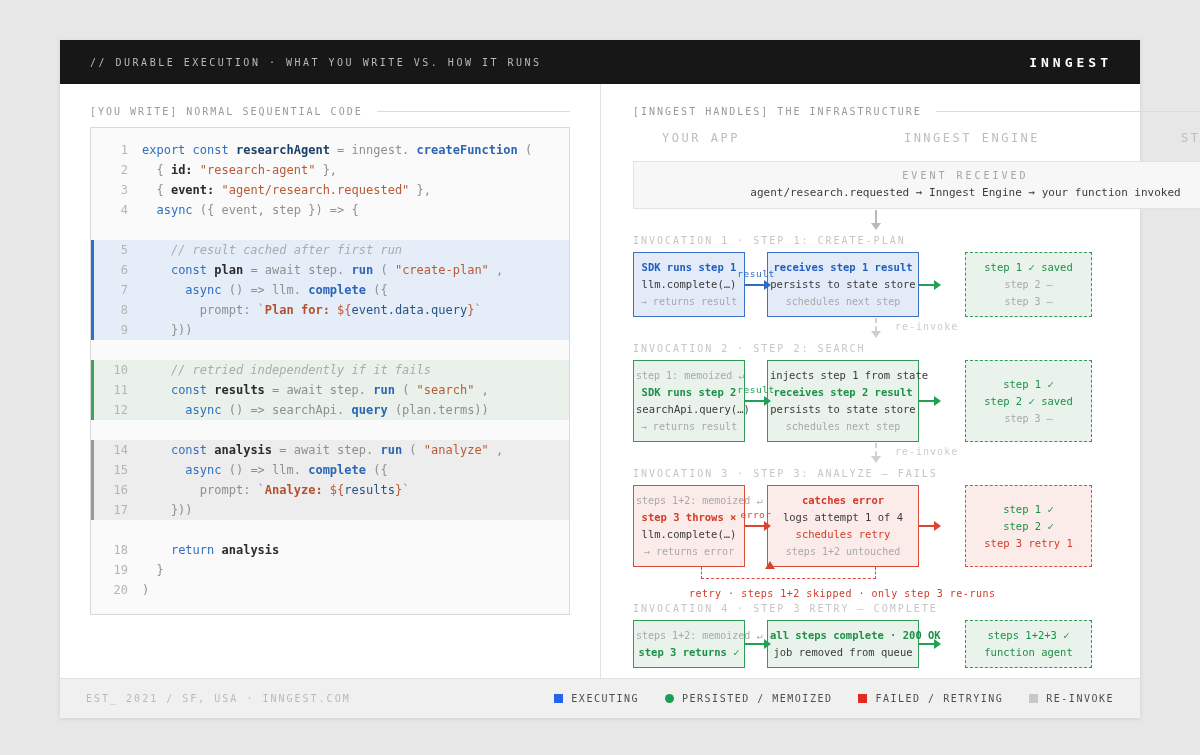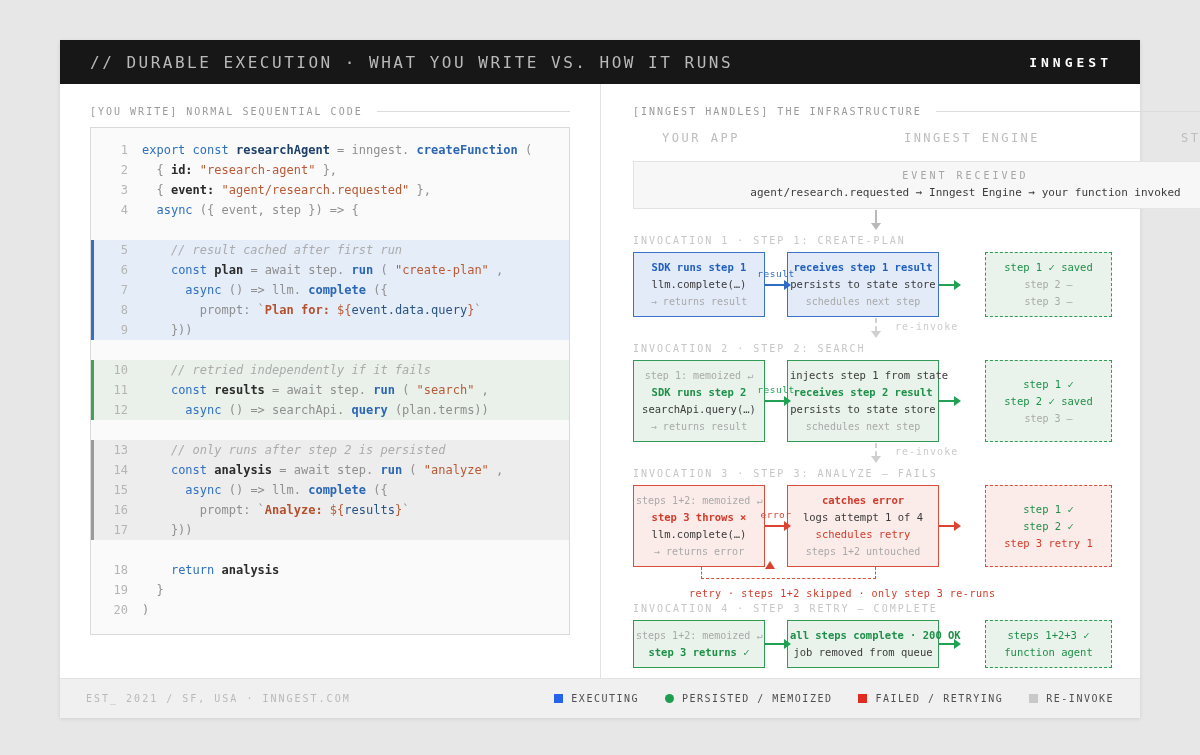--- a/index.html
+++ b/index.html
@@ -13,21 +13,21 @@
     position:absolute; left:60px; top:40px; width:1080px; height:678px;
     background:#ffffff; display:flex; flex-direction:column;
     box-shadow:0 1px 4px rgba(0,0,0,.10);
   }
   
   .topbar{
     height:44px; flex:none; background:#171717; color:#b9b9b9;
     display:flex; align-items:center; justify-content:space-between;
     padding:0 28px 0 30px;
   }
-  .topbar-title{ font-size:16px; letter-spacing:2.5px; }
+  .topbar-title{ font-size:10px; letter-spacing:2.5px; }
   .logo{ color:#ffffff; font-weight:bold; font-size:13px; letter-spacing:4px; }
   
   .content{ flex:1; display:flex; min-height:0; }
   .panel-left{ width:540px; flex:none; padding:22px 30px 0 30px; }
   .panel-right{ flex:1; border-left:1px solid #e3e3e3; padding:22px 35px 0 32px; }
   .section-head{ display:flex; align-items:center; gap:14px; color:#9a9a9a;
     font-size:10px; letter-spacing:2px; white-space:nowrap; }
   .section-head .rule{ flex:1; height:1px; background:#dcdcdc; }
   
   .code-box{ margin-top:10px; border:1px solid #d9d9d9; background:#fafafa; padding:12px 0 14px 0; }
@@ -64,21 +64,21 @@
   .vhead{ position:absolute; left:238px; top:14px; width:0; height:0;
     border-left:5px solid transparent; border-right:5px solid transparent; }
   .vhead-solid{ border-top:7px solid #b9b9b9; }
   .vhead-dash{ border-top:7px solid #cfcfcf; }
   .vlbl{ position:absolute; left:262px; top:4px; color:#cccccc; font-size:10px; letter-spacing:1px; }
   .rowlbl{ color:#c6c6c6; font-size:10px; letter-spacing:2px; margin:2px 0 6px 0; white-space:nowrap; }
   .boxrow{ display:flex; align-items:stretch; }
   .box{ border:1.5px solid; text-align:center; display:flex; flex-direction:column;
     justify-content:center; gap:2px; padding:7px 2px; font-size:10.5px; line-height:15px; }
   .box .l{ white-space:nowrap; }
-  .b-app{ width:132px; flex:none; }
+  .b-app{ width:112px; flex:none; }
   .b-engine{ width:152px; flex:none; }
   .b-state{ width:127px; flex:none;margin-left:28px; }
   .t-blue{ border-color:#3b72c7; background:#e3ebf8; }
   .t-green{ border-color:#2f9b55; background:#e9f3eb; }
   .t-red{ border-color:#d84f3c; background:#fbecea; }
   .dashed{ border-style:dashed; }
   .t-blue .l-accent{ color:#1e5fc1; font-weight:bold; }
   .t-green .l-accent{ color:#1d9048; font-weight:bold; }
   .t-red .l-accent{ color:#d23b2a; font-weight:bold; }
   .l-dark{ color:#3a3a3a; }
@@ -135,21 +135,20 @@
           <div class="crow hl-blue"><span class="gut">5</span><span class="ctext"><span class="tk-c">    // result cached after first run</span></span></div>
           <div class="crow hl-blue"><span class="gut">6</span><span class="ctext"><span class="tk-p">    </span><span class="tk-k">const</span><span class="tk-p"> </span><span class="tk-v">plan</span><span class="tk-p"> = await step. </span><span class="tk-f">run</span><span class="tk-p"> ( </span><span class="tk-s">"create-plan"</span><span class="tk-p"> ,</span></span></div>
           <div class="crow hl-blue"><span class="gut">7</span><span class="ctext"><span class="tk-p">      </span><span class="tk-k">async</span><span class="tk-p"> () =&gt; llm. </span><span class="tk-f">complete</span><span class="tk-p"> ({</span></span></div>
           <div class="crow hl-blue"><span class="gut">8</span><span class="ctext"><span class="tk-p">        prompt: `</span><span class="tk-sb">Plan for: </span><span class="tk-s">${</span><span class="tk-n2">event.data.query</span><span class="tk-s">}</span><span class="tk-p">`</span></span></div>
           <div class="crow hl-blue"><span class="gut">9</span><span class="ctext"><span class="tk-p">    }))</span></span></div>
           <div class="crow"><span class="gut"></span><span class="ctext"></span></div>
           <div class="crow hl-green"><span class="gut">10</span><span class="ctext"><span class="tk-c">    // retried independently if it fails</span></span></div>
           <div class="crow hl-green"><span class="gut">11</span><span class="ctext"><span class="tk-p">    </span><span class="tk-k">const</span><span class="tk-p"> </span><span class="tk-v">results</span><span class="tk-p"> = await step. </span><span class="tk-f">run</span><span class="tk-p"> ( </span><span class="tk-s">"search"</span><span class="tk-p"> ,</span></span></div>
           <div class="crow hl-green"><span class="gut">12</span><span class="ctext"><span class="tk-p">      </span><span class="tk-k">async</span><span class="tk-p"> () =&gt; searchApi. </span><span class="tk-f">query</span><span class="tk-p"> (plan.terms))</span></span></div>
           <div class="crow"><span class="gut"></span><span class="ctext"></span></div>
-          <div class="crow hl-grey"><span class="gut">13</span><span class="ctext"><span class="tk-c">    // only runs after step 2 is persisted</span></span></div>
           <div class="crow hl-grey"><span class="gut">14</span><span class="ctext"><span class="tk-p">    </span><span class="tk-k">const</span><span class="tk-p"> </span><span class="tk-v">analysis</span><span class="tk-p"> = await step. </span><span class="tk-f">run</span><span class="tk-p"> ( </span><span class="tk-s">"analyze"</span><span class="tk-p"> ,</span></span></div>
           <div class="crow hl-grey"><span class="gut">15</span><span class="ctext"><span class="tk-p">      </span><span class="tk-k">async</span><span class="tk-p"> () =&gt; llm. </span><span class="tk-f">complete</span><span class="tk-p"> ({</span></span></div>
           <div class="crow hl-grey"><span class="gut">16</span><span class="ctext"><span class="tk-p">        prompt: `</span><span class="tk-sb">Analyze: </span><span class="tk-s">${</span><span class="tk-n2">results</span><span class="tk-s">}</span><span class="tk-p">`</span></span></div>
           <div class="crow hl-grey"><span class="gut">17</span><span class="ctext"><span class="tk-p">    }))</span></span></div>
           <div class="crow"><span class="gut"></span><span class="ctext"></span></div>
           <div class="crow"><span class="gut">18</span><span class="ctext"><span class="tk-p">    </span><span class="tk-k">return</span><span class="tk-p"> </span><span class="tk-v">analysis</span></span></div>
           <div class="crow"><span class="gut">19</span><span class="ctext"><span class="tk-p">  }</span></span></div>
           <div class="crow"><span class="gut">20</span><span class="ctext"><span class="tk-p">)</span></span></div>
         </div>
     </div>

